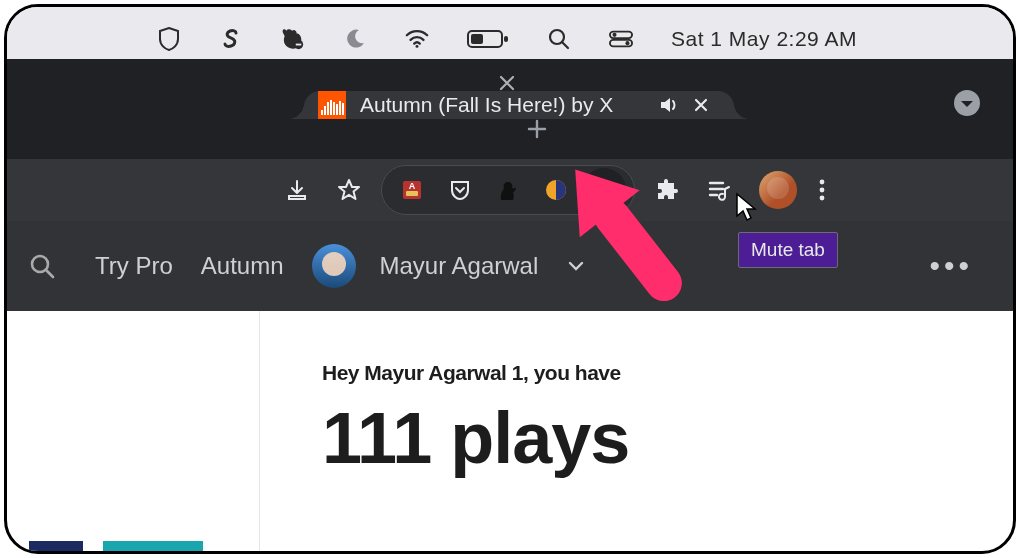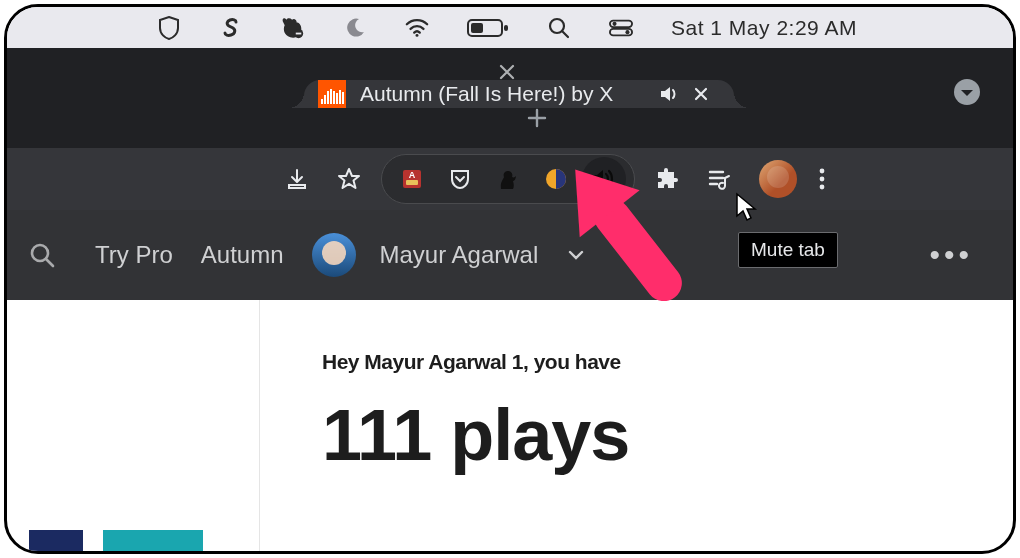--- a/index.html
+++ b/index.html
@@ -1,20 +1,20 @@
 <!DOCTYPE html>
 <html><head>
 <meta charset="utf-8">
 <style>
   html,body{margin:0;padding:0;font-family:-apple-system,BlinkMacSystemFont,"Helvetica Neue",Arial,sans-serif;}
   body{background:#fff;width:1020px;height:558px;position:relative;overflow:hidden;}
   .rounded-window{position:absolute;left:4px;top:4px;right:4px;bottom:4px;border:3px solid #000;border-radius:34px;overflow:hidden;background:#fff;}
   
   
-  .menubar{height:40px;background:#e9e9ee;display:flex;align-items:center;padding:1px 22px 0 150px;gap:38px;color:#2b2b2b;}
+  .menubar{height:40px;background:#e9e9ee;display:flex;align-items:center;padding:12px 22px 0 150px;gap:38px;color:#2b2b2b;}
   .menubar .time{font-size:21px;font-weight:500;letter-spacing:.5px;}
   .mb-icon{width:24px;height:24px;display:flex;align-items:center;justify-content:center;}
   
   
   .chrome-top{height:100px;background:#202124;position:relative;}
   .tabstrip{position:absolute;left:0;right:0;top:16px;height:58px;display:flex;align-items:center;padding-left:18px;flex-direction:column;}
   .closed-tab-x{color:#aeb0b2;font-size:18px;width:40px;text-align:center;cursor:pointer;}
   .tab{background:#35363a;height:56px;border-top-left-radius:16px;border-top-right-radius:16px;display:flex;align-items:center;padding:0 16px 0 14px;gap:14px;color:#e8eaed;width:400px;position:relative;}
   .tab::before,.tab::after{content:"";position:absolute;bottom:0;width:16px;height:16px;background:#35363a;}
   .tab::before{left:-16px;-webkit-mask:radial-gradient(circle at 0 0,transparent 16px,#000 16px);mask:radial-gradient(circle at 0 0,transparent 16px,#000 16px);}
@@ -36,40 +36,40 @@
   .avatar-chrome{width:38px;height:38px;border-radius:50%;background:linear-gradient(135deg,#e0a874 0%,#b05028 60%);margin-left:8px;overflow:hidden;position:relative;}
   .avatar-chrome::after{content:"";position:absolute;left:8px;top:6px;width:22px;height:22px;border-radius:50%;background:rgba(255,255,255,.15);}
   .kebab{color:#e8eaed;font-size:22px;margin-left:10px;cursor:pointer;}
   
   
   .arrow{position:absolute;left:620px;top:190px;transform:rotate(-38deg);pointer-events:none;z-index:20;}
   .arrow-shaft{width:36px;height:120px;background:#ff2d6b;border-radius:18px;}
   .arrow-head{width:0;height:0;border-left:38px solid transparent;border-right:38px solid transparent;border-bottom:56px solid #ff2d6b;position:absolute;top:-42px;left:-20px;}
   
   .cursor{position:absolute;left:735px;top:192px;z-index:25;pointer-events:none;}
-  .tooltip{position:absolute;left:738px;top:232px;background:#000000;border:1px solid #6b6c6f;color:#e6e7e9;font-size:19px;padding:6px 12px;border-radius:2px;z-index:24;}
+  .tooltip{position:absolute;left:738px;top:232px;background:#4c1d95;border:1px solid #6b6c6f;color:#e6e7e9;font-size:19px;padding:6px 12px;border-radius:2px;z-index:24;}
   
   
   .sc-header{height:90px;background:#323336;display:flex;align-items:center;color:#cfd0d2;padding-left:10px;gap:28px;font-size:24px;}
   .sc-search{width:50px;height:50px;display:flex;align-items:center;justify-content:center;color:#a9aaac;cursor:pointer;}
   .sc-link{cursor:pointer;}
   .sc-user{display:flex;align-items:center;gap:24px;cursor:pointer;}
   .sc-avatar{width:44px;height:44px;border-radius:50%;background:linear-gradient(180deg,#4a90d9 0%,#1b4a7a 100%);position:relative;overflow:hidden;}
   .sc-avatar::after{content:"";position:absolute;left:10px;top:8px;width:24px;height:24px;border-radius:50%;background:rgba(255,220,190,.85);}
   .chev{margin-left:6px;color:#cfd0d2;}
   .sc-dots{margin-left:auto;margin-right:40px;color:#cfd0d2;font-size:30px;letter-spacing:4px;cursor:pointer;}
   
   
   .content{display:flex;height:280px;}
   .content-left{width:252px;border-right:1px solid #e5e5e5;position:relative;}
   .thumb1{position:absolute;bottom:-10px;left:22px;width:54px;height:60px;background:#1b2a61;}
   .thumb2{position:absolute;bottom:-10px;left:96px;width:100px;height:60px;background:#1aa6af;}
   .content-right{flex:1;padding:50px 20px 0 62px;color:#1d1d1d;}
   .greeting{font-size:21px;font-weight:700;letter-spacing:-.5px;}
-  .plays{font-size:72px;font-weight:800;margin-top:20px;letter-spacing:-1px;}
+  .plays{font-size:72px;font-weight:800;margin-top:12px;letter-spacing:-1px;}
   
   svg{display:block;}
 </style>
 </head>
 <body>
 
 <div class="rounded-window">
 
   <div class="menubar">
     <span class="mb-icon">

